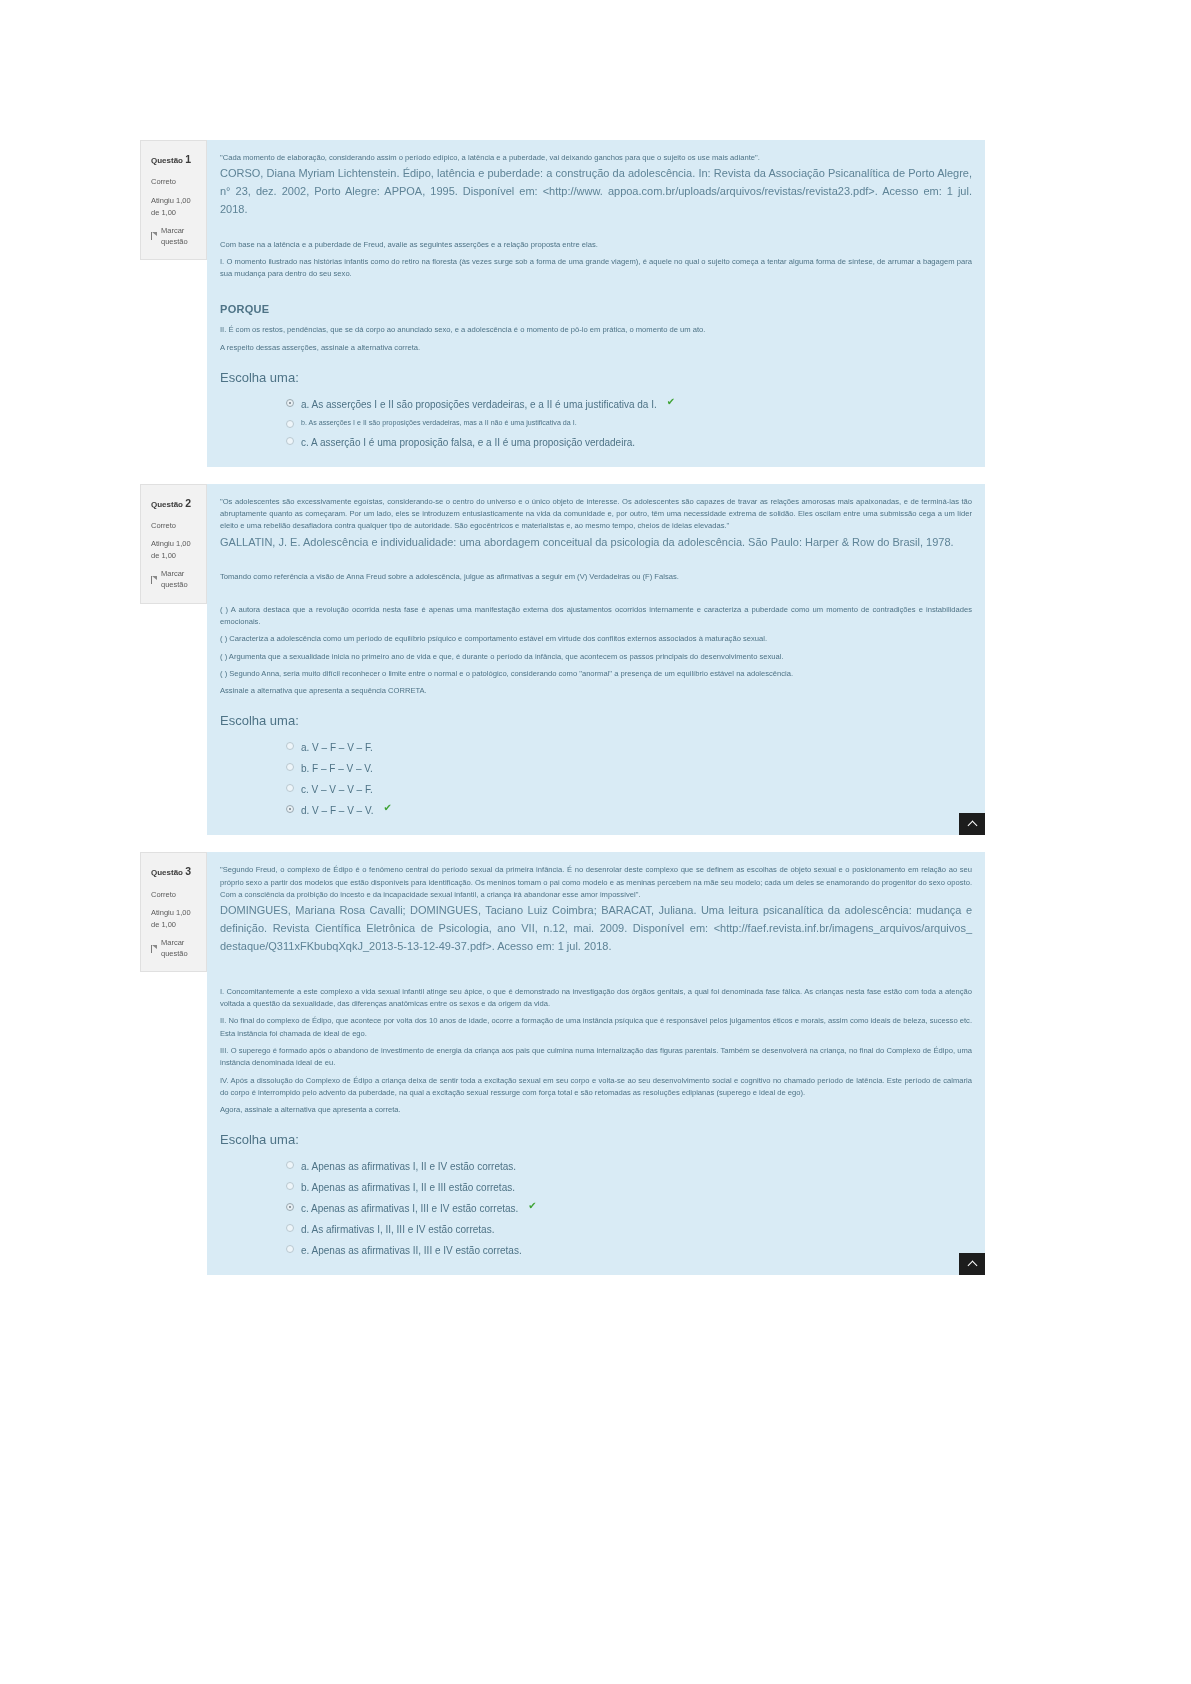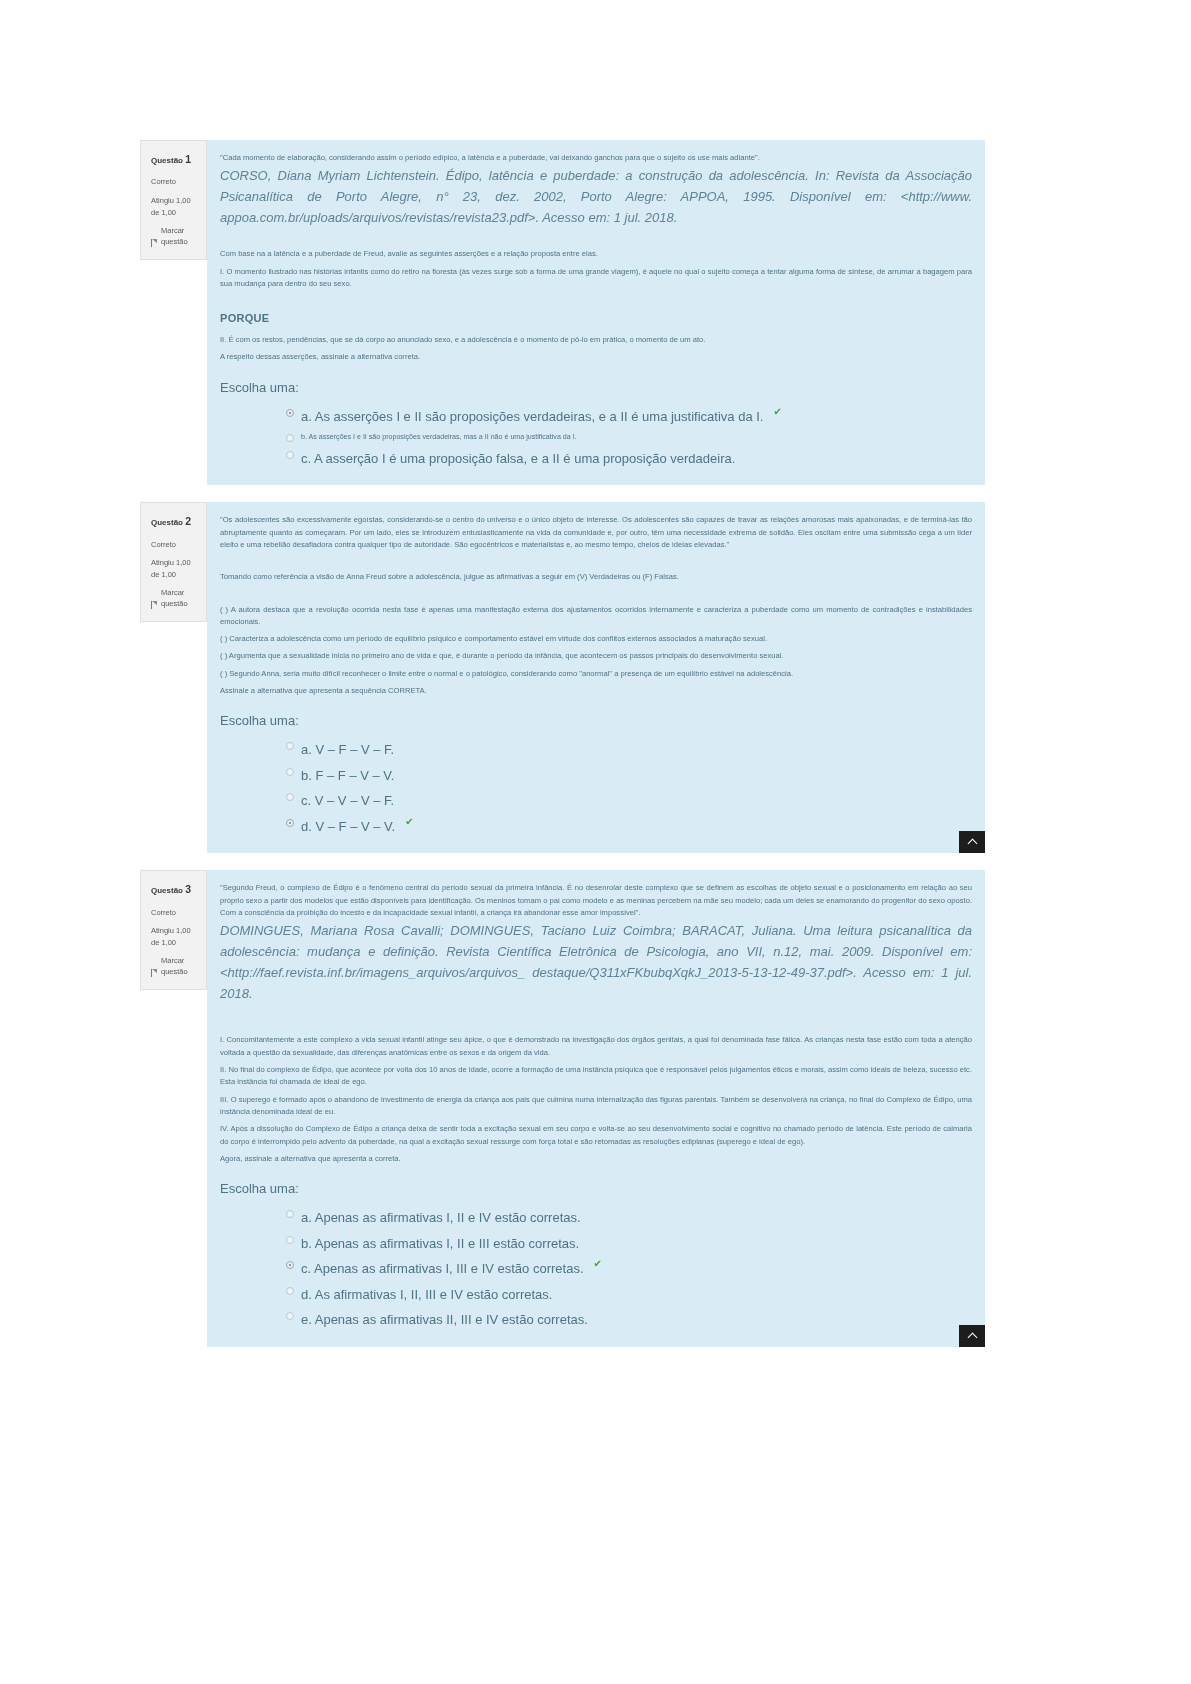--- a/index.html
+++ b/index.html
@@ -51,21 +51,21 @@
   }
   .qinfo .qnum b {
     font-size: 10.5px;
     font-weight: bold;
   }
   .qinfo .qstate { margin-bottom: 6px; }
   .qinfo .qgrade { margin-bottom: 6px; line-height: 1.6; }
   .qinfo .qflag {
     display: flex;
     gap: 3px;
-    align-items: flex-end;
+    align-items: center;
     line-height: 1.5;
   }
   .flag-icon {
     display: inline-block;
     width: 7px; height: 8px;
     flex: 0 0 7px;
     position: relative;
     margin-top: 1px;
   }
   .flag-icon::before {
@@ -92,23 +92,22 @@
   }
 
   .qtext p {
     margin: 0 0 5px 0;
     font-size: 7.6px;
     line-height: 1.62;
     color: #4e7386;
     text-align: justify;
   }
   .qtext p.ref {
-    font-size: 13px;
+    font-size: 11px;
     color: #5e8396;
-    font-style: italic;
   }
   .qtext p.tight { margin-bottom: 1px; }
   .qtext p.porque {
     font-weight: bold;
     font-size: 11px;
     letter-spacing: 0.3px;
     color: #4e7386;
     margin-bottom: 6px;
   }
   .qtext p.gap-lg { margin-top: 20px; }
@@ -143,21 +142,21 @@
   }
   .radio.checked::after {
     content: "";
     position: absolute;
     left: 2px; top: 2px;
     width: 2px; height: 2px;
     border-radius: 50%;
     background: #707d86;
   }
   .answer .atext {
-    font-size: 13px;
+    font-size: 10px;
     line-height: 1.5;
     color: #4e7386;
   }
   .answer.small .atext { font-size: 7.1px; }
   .check-mark {
     color: #3fa335;
     font-size: 10px;
     line-height: 1;
     margin-left: 3px;
     font-weight: bold;
@@ -250,20 +249,21 @@
         <div>de 1,00</div>
       </div>
       <div class="qflag">
         <span class="flag-icon"></span>
         <span>Marcar questão</span>
       </div>
     </div>
     <div class="qbody">
       <div class="qtext">
             <p class="tight">"Os adolescentes são excessivamente egoístas, considerando-se o centro do universo e o único objeto de interesse. Os adolescentes  são capazes de travar as relações amorosas mais apaixonadas, e de terminá-las tão abruptamente quanto as começaram. Por um lado, eles se introduzem entusiasticamente na vida da comunidade e, por outro, têm uma necessidade extrema de solidão. Eles oscilam entre uma submissão cega a um líder eleito e uma rebelião desafiadora contra qualquer tipo de autoridade. São egocêntricos e materialistas e, ao mesmo tempo, cheios de ideias elevadas."</p>
+            <p class="ref">GALLATIN, J. E. Adolescência e individualidade: uma abordagem conceitual da psicologia da adolescência. São Paulo: Harper &amp; Row do Brasil, 1978.</p>
             <p class="gap-lg">Tomando como referência a visão de Anna Freud sobre a adolescência, julgue as afirmativas a seguir em (V) Verdadeiras ou (F) Falsas.</p>
             <p class="gap-lg">(     ) A autora destaca que a revolução ocorrida nesta fase é apenas uma manifestação externa dos ajustamentos ocorridos internamente e caracteriza a puberdade como um momento de contradições e instabilidades emocionais.</p>
             <p class="">(    ) Caracteriza a adolescência como um período de equilíbrio psíquico e comportamento estável em virtude dos conflitos externos associados à maturação sexual.</p>
             <p class="">(     ) Argumenta que a sexualidade inicia no primeiro ano de vida e que, é durante o período da infância, que acontecem os passos principais do desenvolvimento sexual.</p>
             <p class="">(     ) Segundo Anna, seria muito difícil reconhecer o limite entre o normal e o patológico, considerando como "anormal" a presença de um equilíbrio estável na adolescência.</p>
             <p class="">Assinale a alternativa que apresenta a sequência CORRETA.</p>
           </div>
       <div class="prompt">Escolha uma:</div>
       <ul class="answers">
             <li class="answer">

